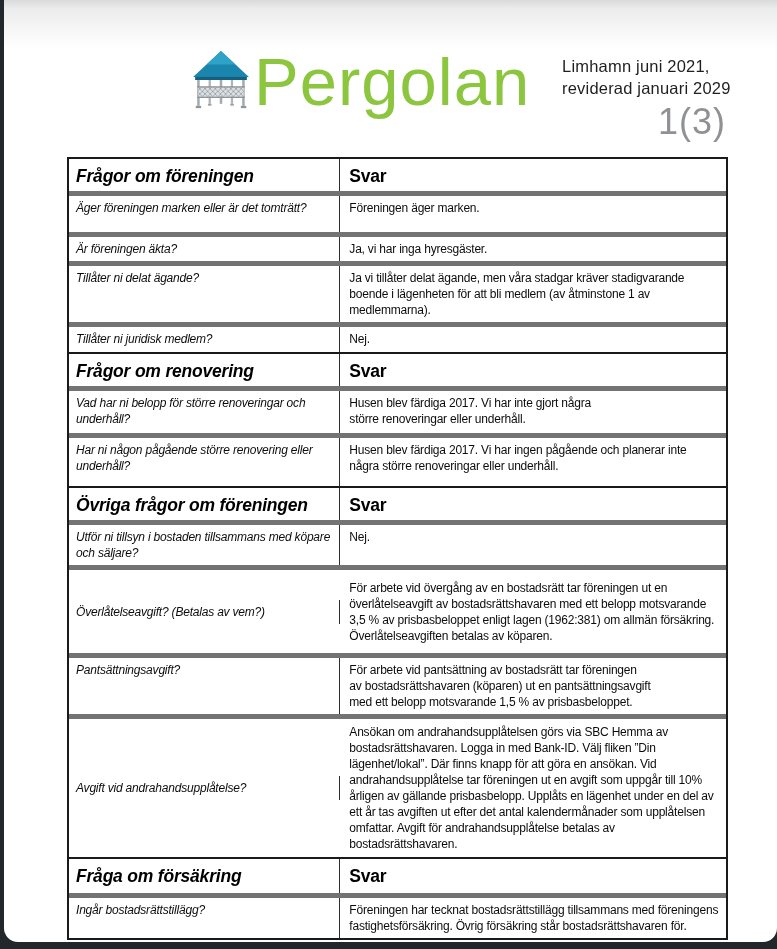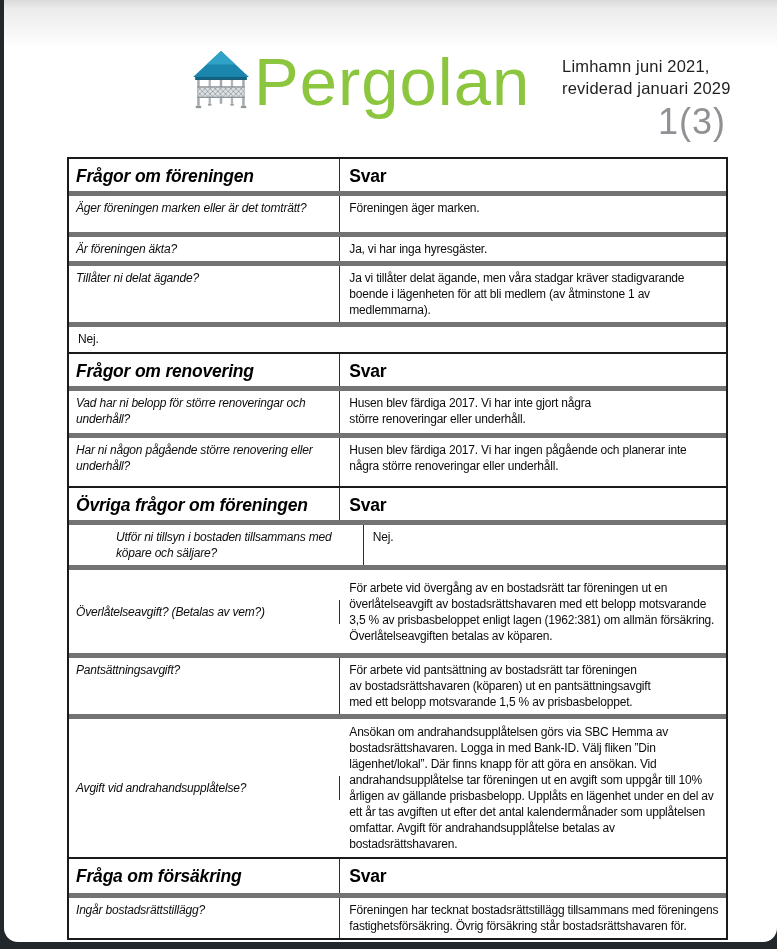--- a/index.html
+++ b/index.html
@@ -109,40 +109,41 @@
       </div>
       <div class="qa-row" style="min-height: 27px;">
         <div class="cell q">Är föreningen äkta?</div>
         <div class="cell a">Ja, vi har inga hyresgäster.</div>
       </div>
       <div class="qa-row" style="min-height: 61px;">
         <div class="cell q">Tillåter ni delat ägande?</div>
         <div class="cell a">Ja vi tillåter delat ägande, men våra stadgar kräver stadigvarande boende i lägenheten för att bli medlem (av åtminstone 1 av medlemmarna).</div>
       </div>
       <div class="qa-row" style="min-height: 30px;">
+        <div class="cell q">Tillåter ni juridisk medlem?</div>
         <div class="cell a">Nej.</div>
       </div>
       <div class="qa-row section" style="min-height: 31px;">
         <div class="cell q">Frågor om renovering</div>
         <div class="cell a">Svar</div>
       </div>
       <div class="qa-row" style="min-height: 47px;">
         <div class="cell q">Vad har ni belopp för större renoveringar och underhåll?</div>
         <div class="cell a">Husen blev färdiga 2017. Vi har inte gjort några
 större renoveringar eller underhåll.</div>
       </div>
       <div class="qa-row" style="min-height: 53px;">
         <div class="cell q">Har ni någon pågående större renovering eller underhåll?</div>
         <div class="cell a">Husen blev färdiga 2017. Vi har ingen pågående och planerar inte några större renoveringar eller underhåll.</div>
       </div>
       <div class="qa-row section" style="min-height: 34px;">
         <div class="cell q">Övriga frågor om föreningen</div>
         <div class="cell a">Svar</div>
       </div>
-      <div class="qa-row" style="min-height: 40px; padding-left: 40px;">
+      <div class="qa-row" style="min-height: 40px;">
         <div class="cell q">Utför ni tillsyn i bostaden tillsammans med köpare och säljare?</div>
         <div class="cell a">Nej.</div>
       </div>
       <div class="qa-row" style="min-height: 88px; align-items: center;">
         <div class="cell q">Överlåtelseavgift? (Betalas av vem?)</div>
         <div class="cell a">För arbete vid övergång av en bostadsrätt tar föreningen ut en överlåtelseavgift av bostadsrättshavaren med ett belopp motsvarande 3,5 % av prisbasbeloppet enligt lagen (1962:381) om allmän försäkring. Överlåtelseavgiften betalas av köparen.</div>
       </div>
       <div class="qa-row" style="min-height: 55px;">
         <div class="cell q">Pantsättningsavgift?</div>
         <div class="cell a">För arbete vid pantsättning av bostadsrätt tar föreningen

